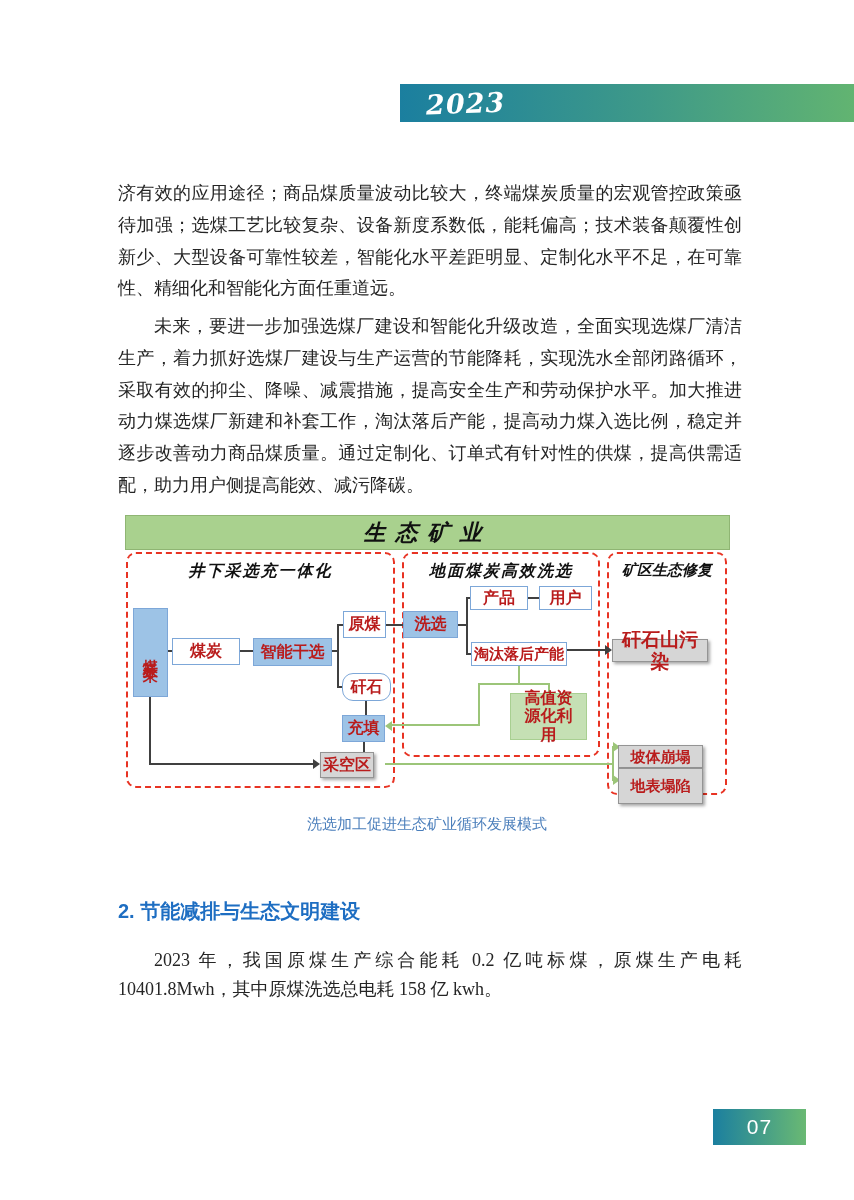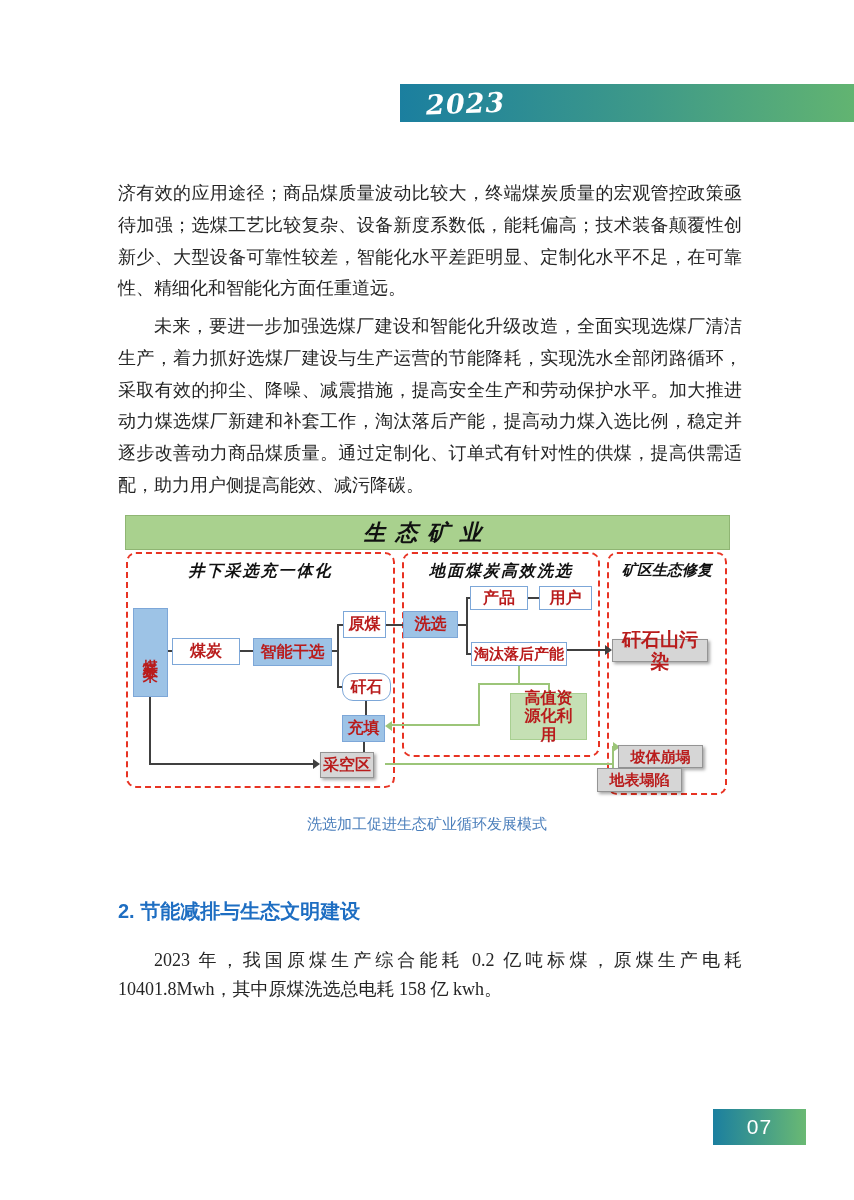--- a/index.html
+++ b/index.html
@@ -150,21 +150,21 @@
     <div class="nd nd-white" style="left:217px;top:158px;width:49px;height:28px;border-radius:11px;">矸石</div>
     <div class="nd nd-blue" style="left:217px;top:200px;width:43px;height:27px;">充填</div>
     <div class="nd nd-gray" style="left:195px;top:237px;width:54px;height:26px;">采空区</div>
     <div class="nd nd-blue" style="left:278px;top:96px;width:55px;height:27px;">洗选</div>
     <div class="nd nd-white" style="left:345px;top:71px;width:58px;height:24px;">产品</div>
     <div class="nd nd-white" style="left:414px;top:71px;width:53px;height:24px;">用户</div>
     <div class="nd nd-white" style="left:346px;top:127px;width:96px;height:24px;font-size:15px;">淘汰落后产能</div>
     <div class="nd nd-green" style="left:385px;top:178px;width:77px;height:47px;padding:2px 6px;">高值资源化利用</div>
     <div class="nd nd-gray" style="left:487px;top:124px;width:96px;height:23px;font-size:19px;">矸石山污染</div>
     <div class="nd nd-gray" style="left:493px;top:222px;width:85px;height:23px;font-size:15px;margin-top:8px;">坡体崩塌</div>
-    <div class="nd nd-gray" style="left:472px;top:253px;width:85px;height:24px;font-size:15px;">地表塌陷</div>
+    <div class="nd nd-gray" style="left:493px;top:253px;width:85px;height:36px;font-size:15px;">地表塌陷</div>
   </div>
 
   <div class="fig-caption">洗选加工促进生态矿业循环发展模式</div>
 
   <h2 class="sec-heading">2. 节能减排与生态文明建设</h2>
 
   <p class="para p3">2023 年，我国原煤生产综合能耗 0.2 亿吨标煤，原煤生产电耗 10401.8Mwh，其中原煤洗选总电耗 158 亿 kwh。</p>
 
   <div class="page-badge">
     <span>07</span>

